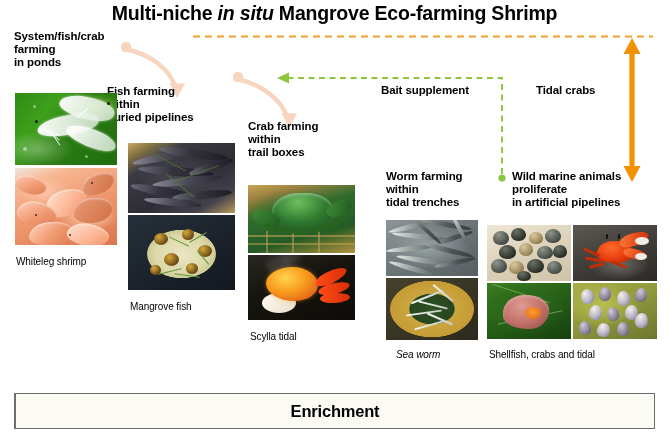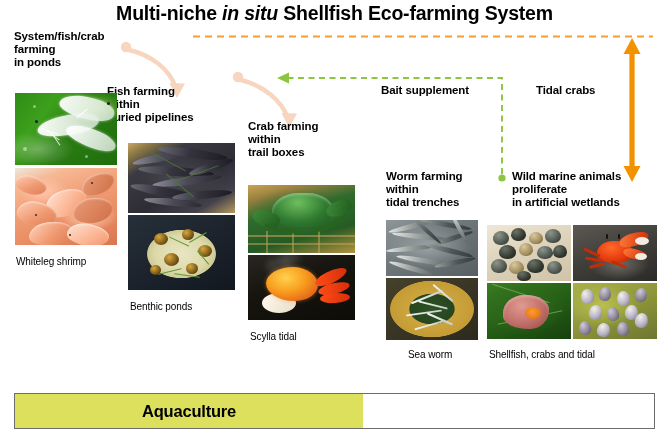--- a/index.html
+++ b/index.html
@@ -147,21 +147,21 @@
   #bar{position:absolute;left:14px;top:393px;width:641px;height:36px;
        border:1.6px solid #6d6d6d;box-sizing:border-box;display:flex;}
   #bar .cell{display:flex;align-items:center;justify-content:center;
              font-size:16.5px;font-weight:bold;letter-spacing:-.2px;}
   #bar .c1{width:348px;}
   #bar .c2{flex:1;border-left:1.6px solid #6d6d6d;}
 </style>
 </head>
 <body>
 
-<div id="title"><span>Multi-niche </span><span class="it">in situ</span><span> Shellfish Eco-farming System</span></div>
+<div id="title"><span>Multi-niche </span><span class="it">in situ</span><span> Mangrove Eco-farming Shrimp</span></div>
 
 <svg class="conn" viewBox="0 0 669 440">
 
   <line x1="193" y1="36.5" x2="653" y2="36.5" stroke="#f4a02a" stroke-width="1.9" stroke-dasharray="7,5"></line>
 
   <line x1="632" y1="48" x2="632" y2="172" stroke="#f29200" stroke-width="5.2"></line>
   <polygon points="632,38 640.5,54 623.5,54" fill="#f29200"></polygon>
   <polygon points="632,182 640.5,166 623.5,166" fill="#f29200"></polygon>
 
   <circle cx="502" cy="178" r="3.6" fill="#8cc63e"></circle>
@@ -186,21 +186,21 @@
 <div class="lbl" style="left:248px;top:120px;width:130px;">Crab farming
 within
 trail boxes</div>
 <div class="lbl" style="left:381px;top:84px;width:160px;">Bait supplement</div>
 <div class="lbl" style="left:536px;top:84px;width:120px;">Tidal crabs</div>
 <div class="lbl" style="left:386px;top:170px;width:120px;">Worm farming
 within
 tidal trenches</div>
 <div class="lbl" style="left:512px;top:170px;width:150px;">Wild marine animals
 proliferate
-in artificial wetlands</div>
+in artificial pipelines</div>
 
 <div class="ph p-shrimplive" style="left:15px;top:93px;width:102px;height:72px;">
   <div class="sh-body" style="left:44px;top:4px;width:56px;height:22px;transform:rotate(14deg);"></div>
   <div class="sh-dot" style="left:92px;top:9px;"></div>
   <div class="sh-body" style="left:22px;top:22px;width:62px;height:20px;transform:rotate(-9deg);"></div>
   <div class="sh-dot" style="left:20px;top:27px;"></div>
   <div class="sh-body" style="left:50px;top:36px;width:52px;height:18px;transform:rotate(22deg);"></div>
   <div class="sh-leg" style="left:30px;top:42px;width:16px;transform:rotate(35deg);"></div>
   <div class="sh-leg" style="left:34px;top:46px;width:14px;transform:rotate(55deg);"></div>
   <div class="sh-leg" style="left:26px;top:38px;width:18px;transform:rotate(20deg);"></div>
@@ -244,21 +244,21 @@
   <div class="sp-ch" style="left:70px;top:30px;width:14px;height:12px;"></div>
   <div class="sp-ch" style="left:36px;top:38px;width:15px;height:13px;"></div>
   <div class="sp-ch" style="left:58px;top:48px;width:12px;height:11px;"></div>
   <div class="sp-ch" style="left:22px;top:50px;width:11px;height:10px;"></div>
   <div class="sp-gr" style="left:40px;top:26px;width:22px;transform:rotate(25deg);"></div>
   <div class="sp-gr" style="left:60px;top:22px;width:20px;transform:rotate(-30deg);"></div>
   <div class="sp-gr" style="left:30px;top:56px;width:24px;transform:rotate(-14deg);"></div>
   <div class="sp-gr" style="left:66px;top:42px;width:18px;transform:rotate(50deg);"></div>
   <div class="sp-gr" style="left:46px;top:60px;width:26px;transform:rotate(8deg);"></div>
 </div>
-<div class="cap" style="left:130px;top:300px;">Benthic ponds</div>
+<div class="cap" style="left:130px;top:300px;">Mangrove fish</div>
 
 <div class="ph p-crabgreen" style="left:248px;top:185px;width:107px;height:68px;">
   <div class="weave" style="left:0;top:50px;width:107px;height:2px;opacity:.55;"></div>
   <div class="weave" style="left:0;top:58px;width:107px;height:2px;opacity:.5;"></div>
   <div class="weave" style="left:18px;top:46px;width:2px;height:22px;opacity:.5;"></div>
   <div class="weave" style="left:44px;top:46px;width:2px;height:22px;opacity:.5;"></div>
   <div class="weave" style="left:70px;top:46px;width:2px;height:22px;opacity:.5;"></div>
   <div class="cg-shell" style="left:24px;top:8px;width:62px;height:34px;"></div>
   <div class="cg-claw" style="left:4px;top:26px;width:28px;height:16px;transform:rotate(18deg);"></div>
   <div class="cg-claw" style="left:78px;top:16px;width:26px;height:15px;transform:rotate(-22deg);"></div>
@@ -294,21 +294,21 @@
 </div>
 
 <div class="ph p-wormdish" style="left:386px;top:278px;width:92px;height:62px;">
   <div class="wd-str" style="left:24px;top:18px;width:34px;transform:rotate(-22deg);"></div>
   <div class="wd-str" style="left:32px;top:26px;width:30px;transform:rotate(14deg);"></div>
   <div class="wd-str" style="left:20px;top:34px;width:36px;transform:rotate(-8deg);"></div>
   <div class="wd-str" style="left:40px;top:40px;width:28px;transform:rotate(24deg);"></div>
   <div class="wd-str" style="left:28px;top:46px;width:32px;transform:rotate(-16deg);"></div>
   <div class="wd-str" style="left:44px;top:14px;width:26px;transform:rotate(40deg);"></div>
 </div>
-<div class="cap" style="left:408px;top:348px;">Sea worm</div>
+<div class="cap" style="left:396px;top:348px;font-style:italic;">Sea worm</div>
 
 <div class="ph p-clams" style="left:487px;top:225px;width:84px;height:56px;">
   <div class="cl" style="left:6px;top:6px;width:16px;height:14px;"></div>
   <div class="cl b" style="left:24px;top:3px;width:15px;height:13px;"></div>
   <div class="cl t" style="left:42px;top:7px;width:14px;height:12px;"></div>
   <div class="cl" style="left:58px;top:4px;width:16px;height:14px;"></div>
   <div class="cl b" style="left:12px;top:20px;width:17px;height:14px;"></div>
   <div class="cl t" style="left:32px;top:18px;width:14px;height:13px;"></div>
   <div class="cl" style="left:50px;top:21px;width:16px;height:13px;"></div>
   <div class="cl b" style="left:66px;top:20px;width:14px;height:13px;"></div>
@@ -349,16 +349,16 @@
   <div class="pw d" style="left:34px;top:24px;width:12px;height:14px;transform:rotate(-12deg);"></div>
   <div class="pw" style="left:52px;top:22px;width:13px;height:15px;transform:rotate(6deg);"></div>
   <div class="pw d" style="left:6px;top:38px;width:12px;height:14px;transform:rotate(-8deg);"></div>
   <div class="pw" style="left:24px;top:40px;width:13px;height:14px;transform:rotate(14deg);"></div>
   <div class="pw d" style="left:44px;top:39px;width:12px;height:14px;transform:rotate(-4deg);"></div>
   <div class="pw" style="left:62px;top:30px;width:13px;height:15px;transform:rotate(12deg);"></div>
 </div>
 <div class="cap" style="left:489px;top:348px;">Shellfish, crabs and tidal</div>
 
 <div id="bar" style="border-color: rgb(109, 109, 109);">
-  <div class="cell c1" style="background: rgb(221, 224, 92);">
-    <span>Aquaculture</span>
+  <div class="cell c2" style="background: rgb(251, 251, 244);">
+    <span>Enrichment</span>
   </div>
 </div>
 
 </body></html>

